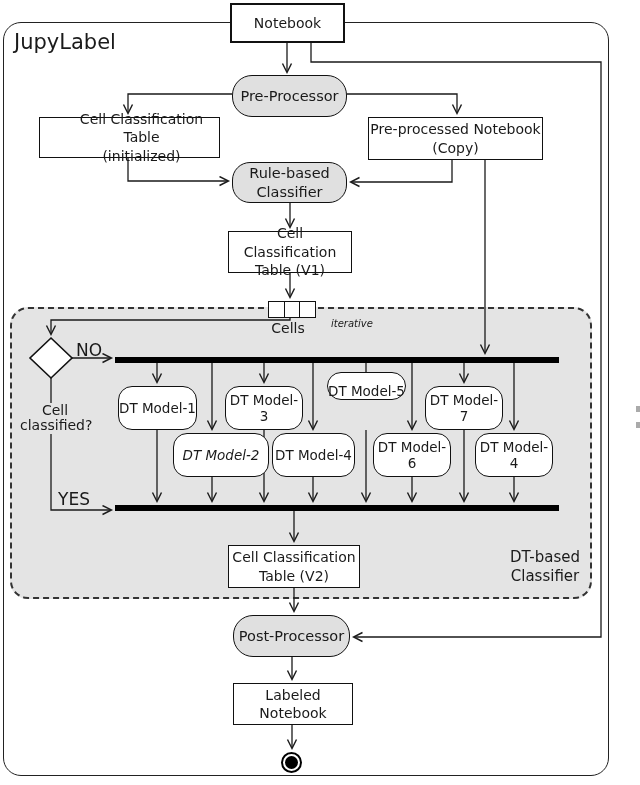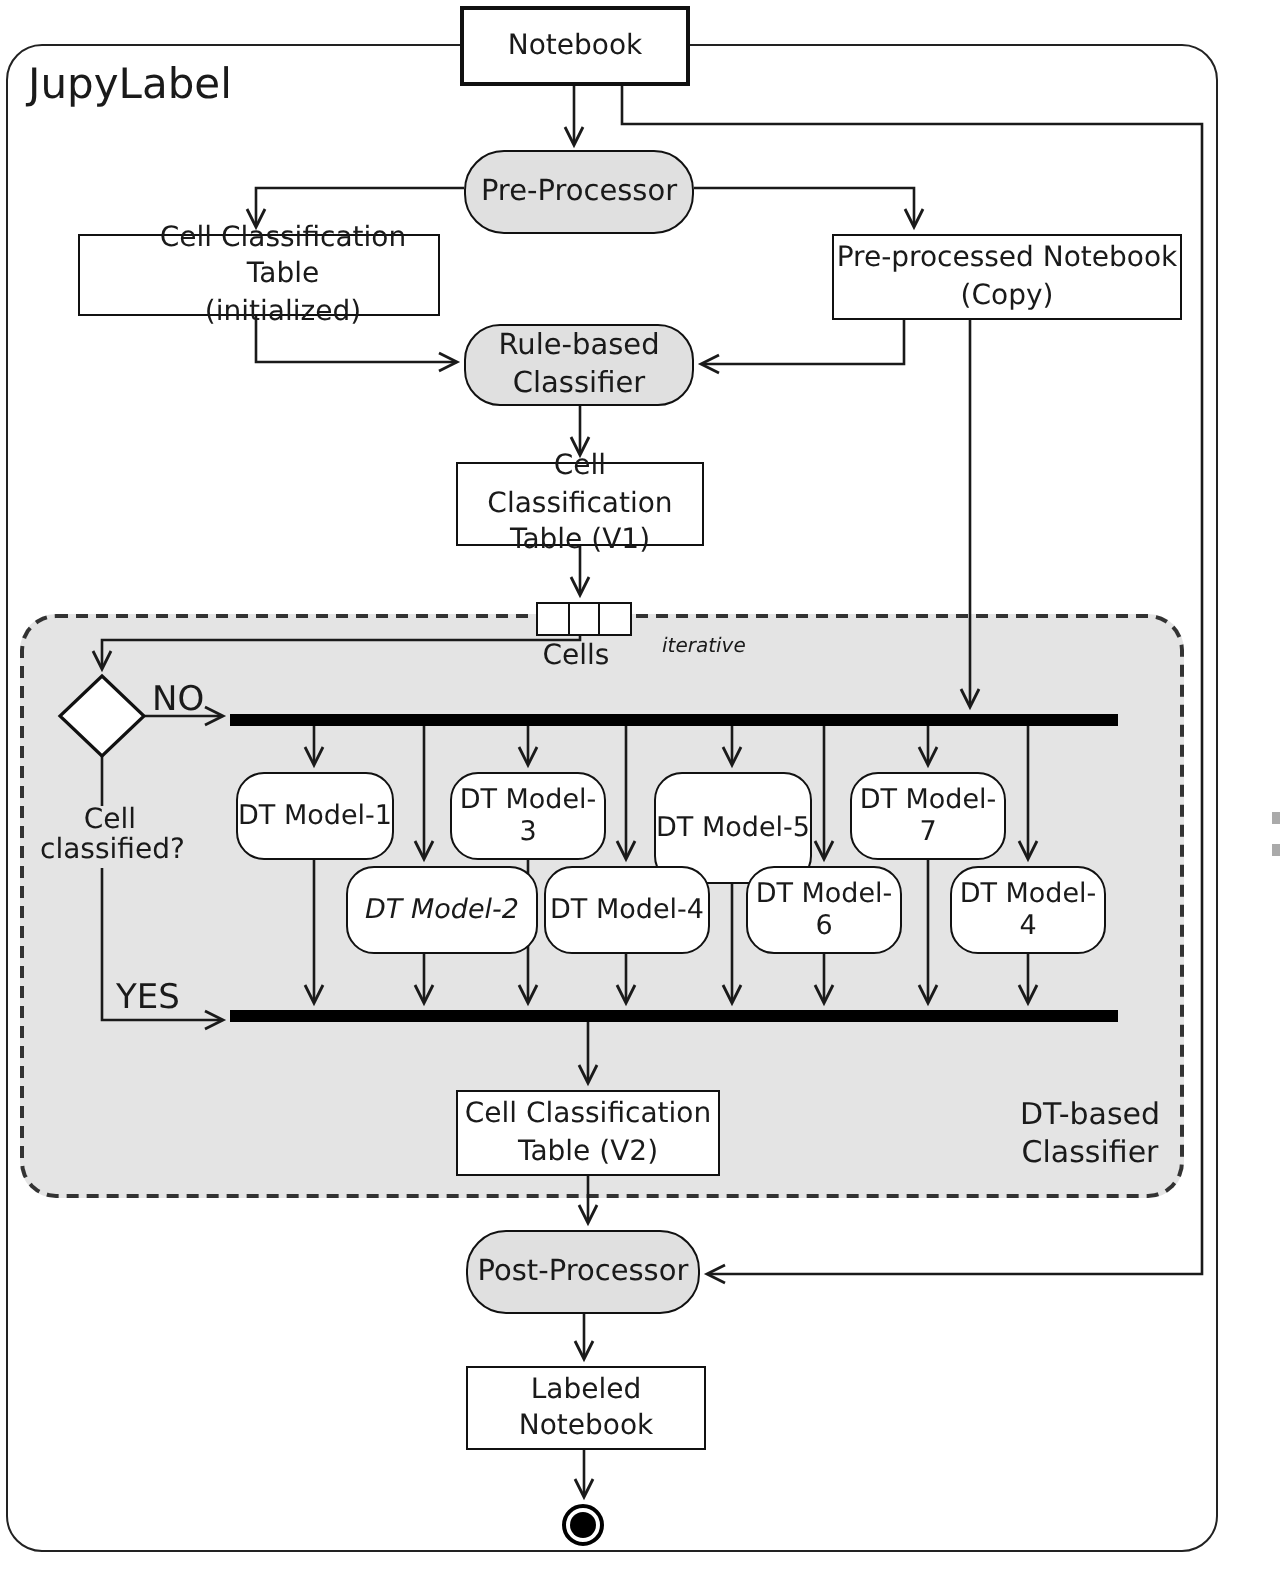--- a/index.html
+++ b/index.html
@@ -126,21 +126,21 @@
 
   <div class="abs stadium" style="left:232px;top:75px;width:115px;height:42px;">
     <span>Pre-Processor</span>
   </div>
 
   <div class="abs box" style="left:39px;top:117px;width:181px;height:41px;padding-left:24px;">
     <span>Cell Classification Table</span>
     <span>(initialized)</span>
   </div>
 
-  <div class="abs box" style="left:368px;top:117px;width:175px;height:43px;margin-left:48px;">
+  <div class="abs box" style="left:368px;top:117px;width:175px;height:43px;">
     <span>Pre-processed Notebook</span>
     <span>(Copy)</span>
   </div>
 
   <div class="abs stadium" style="left:232px;top:162px;width:115px;height:41px;border-radius:18px;">
     <span>Rule-based</span>
     <span>Classifier</span>
   </div>
 
   <div class="abs box" style="left:228px;top:231px;width:124px;height:42px;">
@@ -165,21 +165,21 @@
 
   <div class="abs bar" style="left:115px;top:357px;width:444px;height:5.5px;"></div>
   <div class="abs bar" style="left:115px;top:505px;width:444px;height:6px;"></div>
 
   <div class="abs dtmodel" style="left:118px;top:386px;width:79px;height:44px;">
     <span>DT Model-1</span>
   </div>
   <div class="abs dtmodel" style="left:225px;top:386px;width:78px;height:44px;">
     <span>DT Model-3</span>
   </div>
-  <div class="abs dtmodel" style="left:327px;top:386px;width:79px;height:56px;">
+  <div class="abs dtmodel" style="left:327px;top:372px;width:79px;height:28px;align-items:flex-end;">
     <span>DT Model-5</span>
   </div>
   <div class="abs dtmodel" style="left:425px;top:386px;width:78px;height:44px;">
     <span>DT Model-7</span>
   </div>
   <div class="abs dtmodel" style="left:173px;top:433px;width:96px;height:44px;font-style:italic;">
     <span>DT Model-2</span>
   </div>
   <div class="abs dtmodel" style="left:272px;top:433px;width:83px;height:44px;">
     <span>DT Model-4</span>

